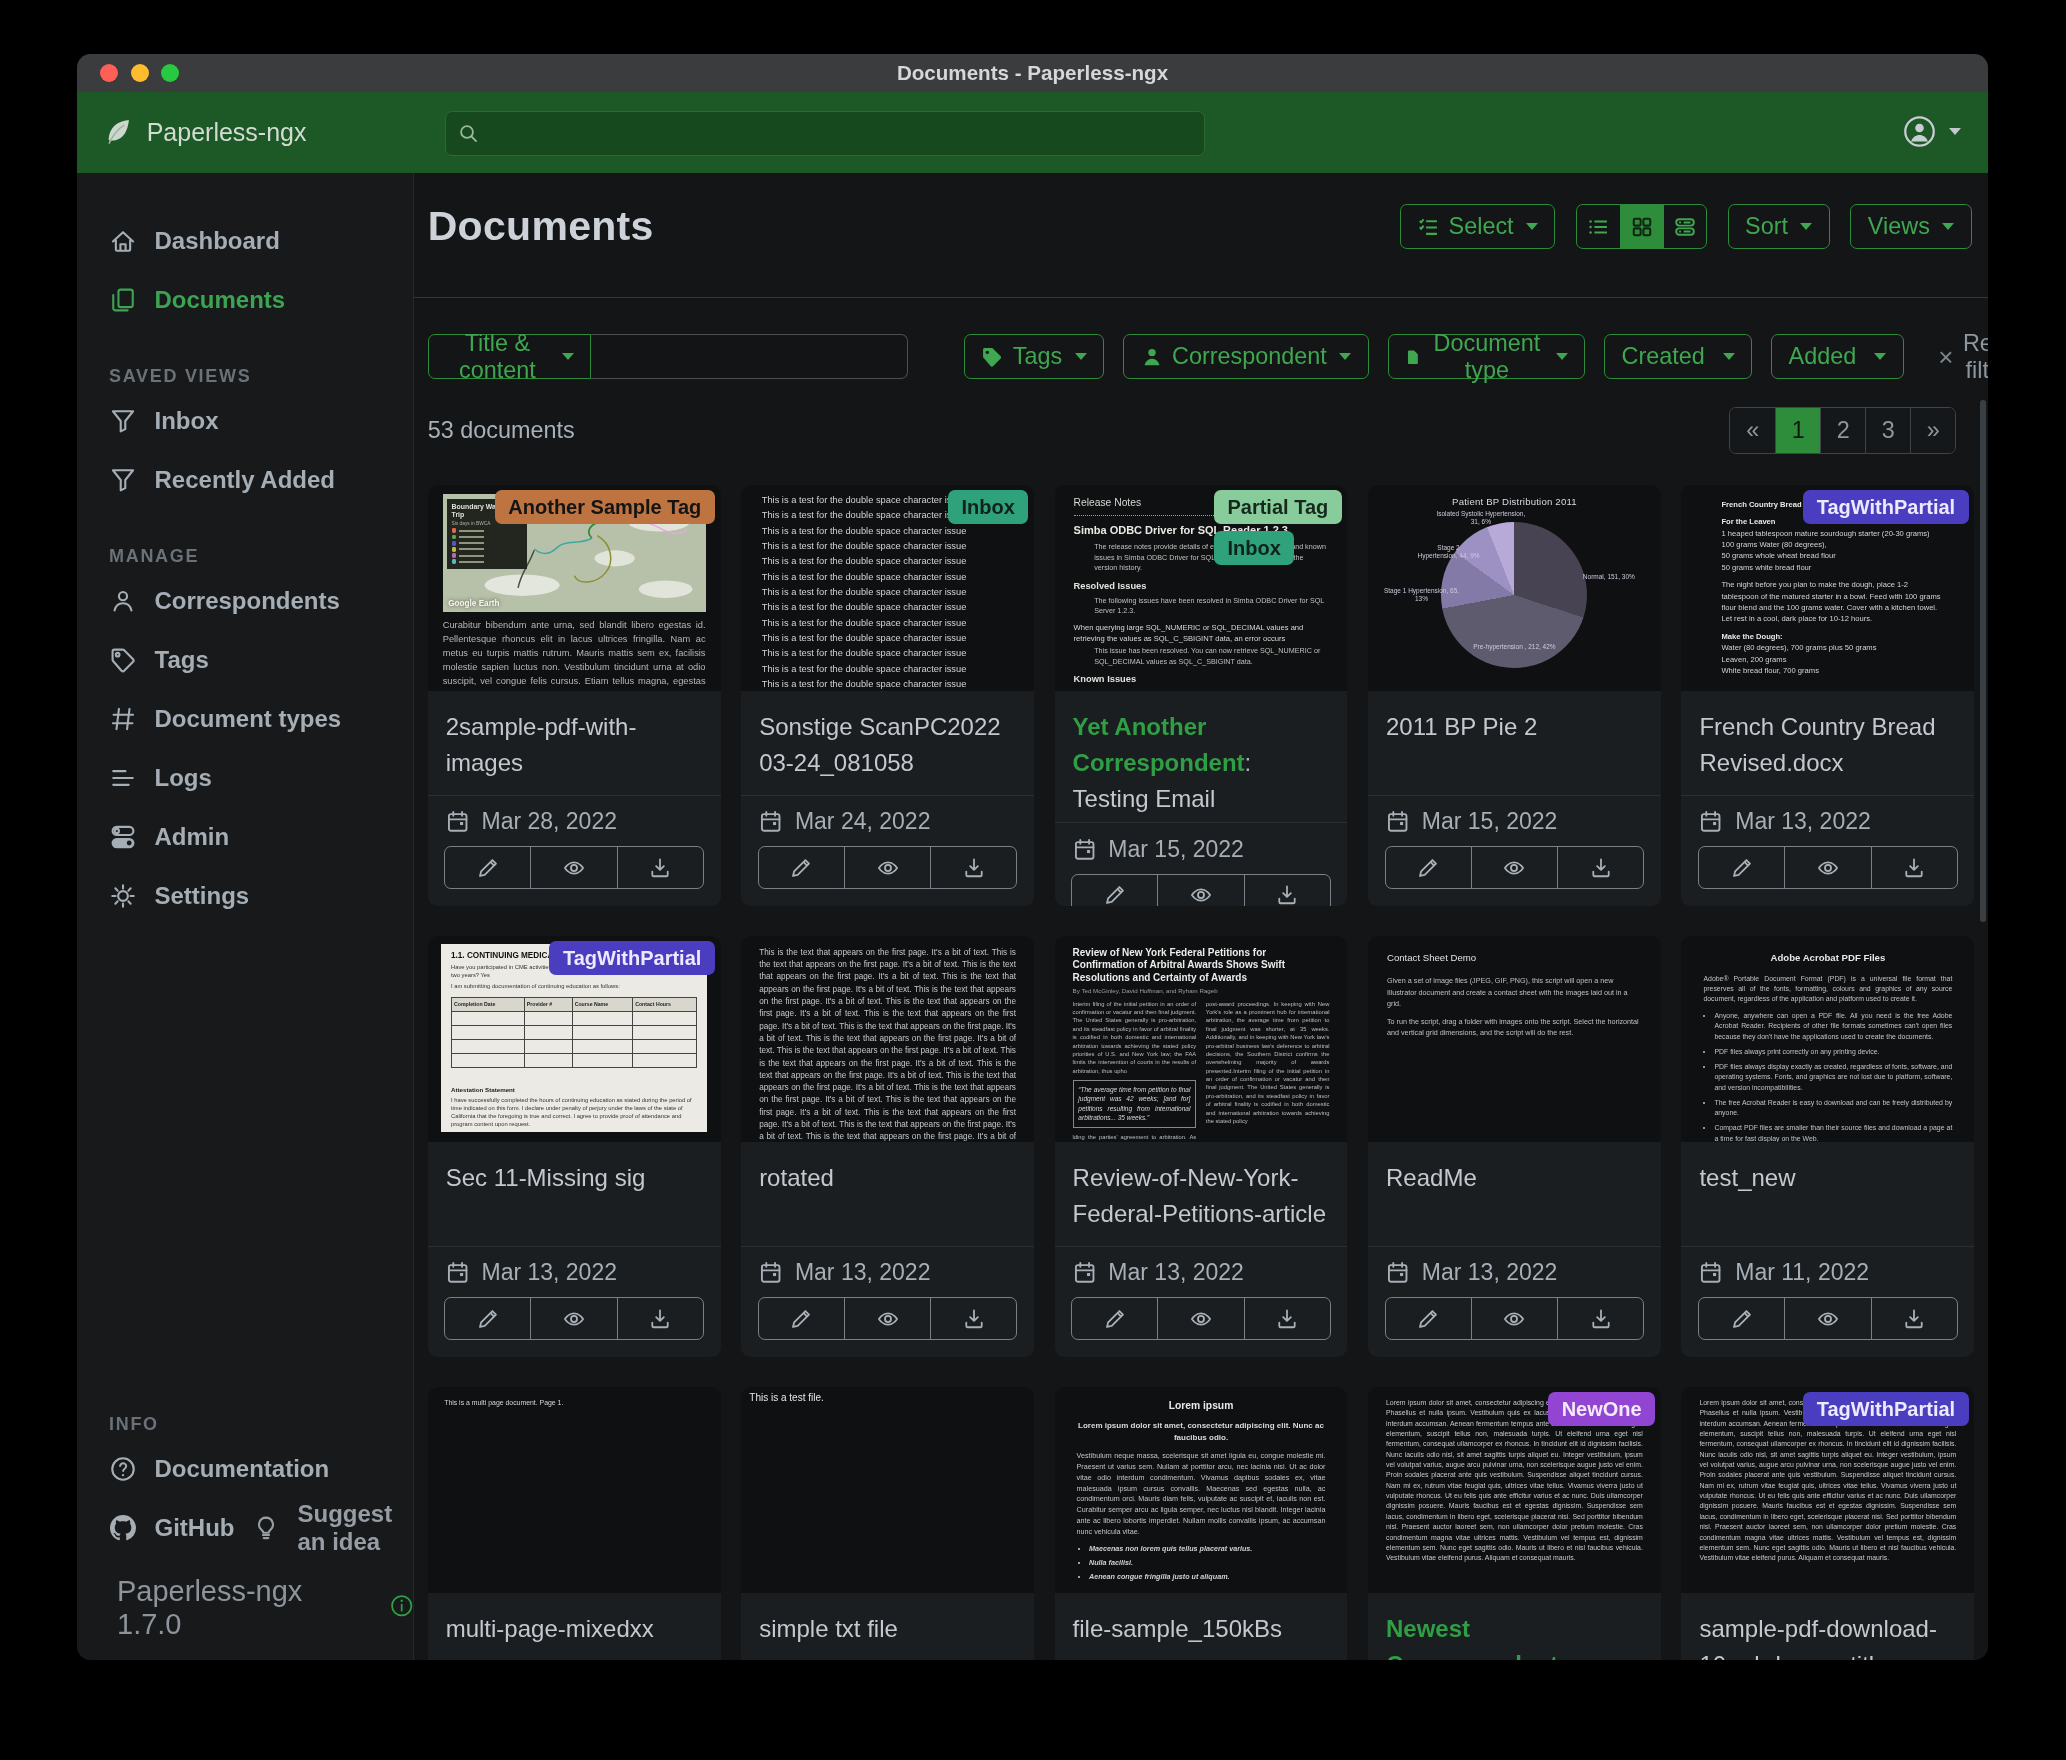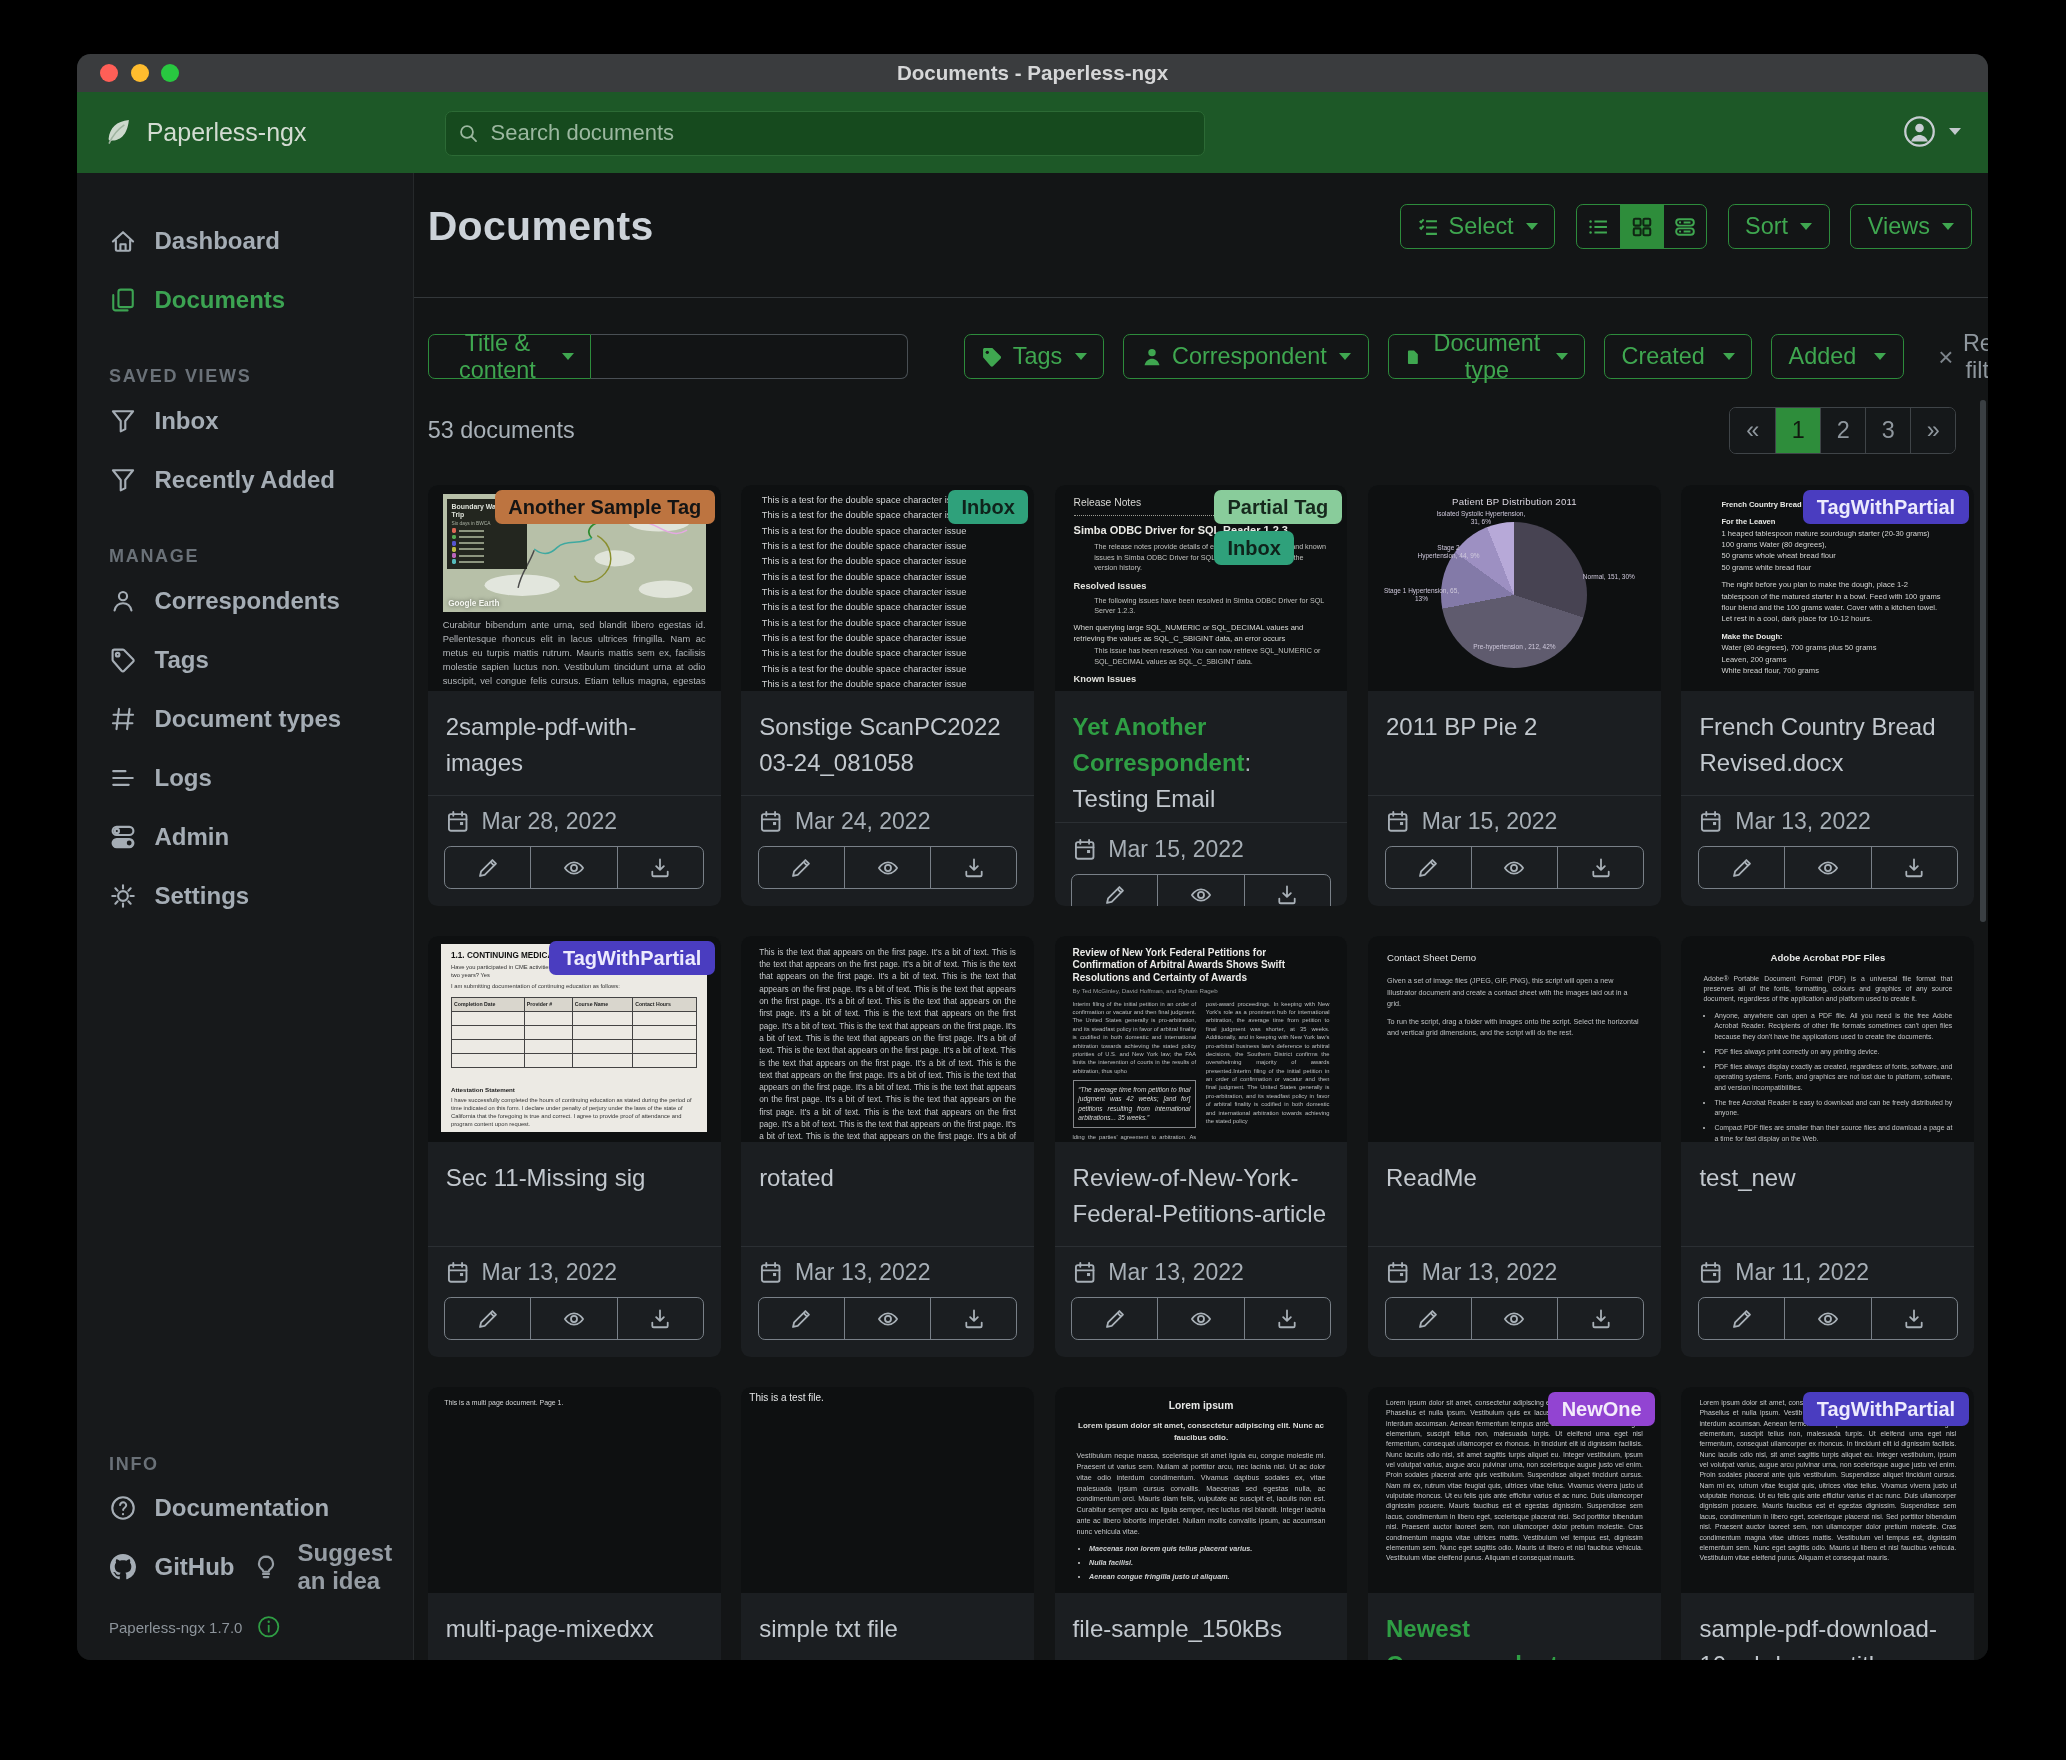--- a/index.html
+++ b/index.html
@@ -37,22 +37,22 @@
              color:#a5adb5;font-size:24px;font-weight:600;cursor:default;}
   .side-item .icon{width:27.5px;display:grid;place-items:center;}
   .side-item svg{width:26px;height:26px;}
   .side-item.active{color:#3ca352;}
   .side-header{padding:0 0 4.1px 32px;margin-top:37px;color:#69707;color:#6a7178;font-size:18px;
                font-weight:700;letter-spacing:1.7px;}
   .side-footer{position:absolute;left:0;right:0;bottom:19px;}
   .side-footer .gh-row{display:flex;}
   .side-footer .gh-row .side-item{padding-left:32px;}
   .side-footer .gh-row .side-item + .side-item{padding-left:19px;color:#969da4;}
-  .version-row{display:flex;align-items:center;gap:15px;padding-left:32px;margin-top:18px;
-               color:#8d949b;font-size:15px;}
+  .version-row{display:flex;align-items:center;gap:15px;padding-left:40px;margin-top:18px;
+               color:#8d949b;font-size:29px;}
   .version-row svg{width:23.4px;height:23.4px;}
   
   .main{flex:1;min-width:0;background:#131516;position:relative;overflow:hidden;padding:0 13.7px;box-sizing:border-box;}
   .page-head{position:relative;margin-top:30px;height:71px;}
   .page-head h1{margin:0;font-size:41px;font-weight:600;color:#ccd2d8;letter-spacing:0.3px;}
   .controls{position:absolute;right:2.7px;top:1.4px;display:flex;gap:20.6px;align-items:flex-end;}
   :root{--gt:#3fa750;--gb:#2d8c3c;}
   .btn{display:inline-flex;align-items:center;gap:9.6px;height:45px;padding:0 16.5px;background:transparent;
        border:1.4px solid var(--gb);border-radius:6.9px;color:var(--gt);font-size:23.4px;font-weight:500;
        font-family:inherit;cursor:default;box-sizing:border-box;}
@@ -189,21 +189,20 @@
               <path d="M3.2 14.2c2-4.6 4.6-7.6 8.2-10" stroke="#9fb3a0" stroke-width=".8" fill="none"></path>
             </svg>
         </span>
         <span class="brand-name">Paperless-ngx</span>
       </a>
       <div class="search">
         <svg viewBox="0 0 16 16" fill="none" stroke="currentColor" stroke-width="1.4" style="color:#9cb8a0">
             <circle cx="7" cy="7" r="4.6"></circle>
             <path d="M10.6 10.6 14 14" stroke-linecap="round"></path>
           </svg>
-        <input placeholder="Search documents" style="">
       </div>
       <div class="userbox">
         <svg viewBox="0 0 16 16" fill="none" stroke="#c7cdd2" stroke-width="1.1">
           <circle cx="8" cy="8" r="6.9"></circle>
             <circle cx="8" cy="6.3" r="2.1" fill="#c7cdd2" stroke="none"></circle>
           <path d="M3.9 12.8c.8-2.1 2.4-3.1 4.1-3.1s3.3 1 4.1 3.1" fill="#c7cdd2" stroke="none"></path>
         </svg>
         <span class="caret" style="color:#c2c8cd"></span>
       </div>
     </header>

